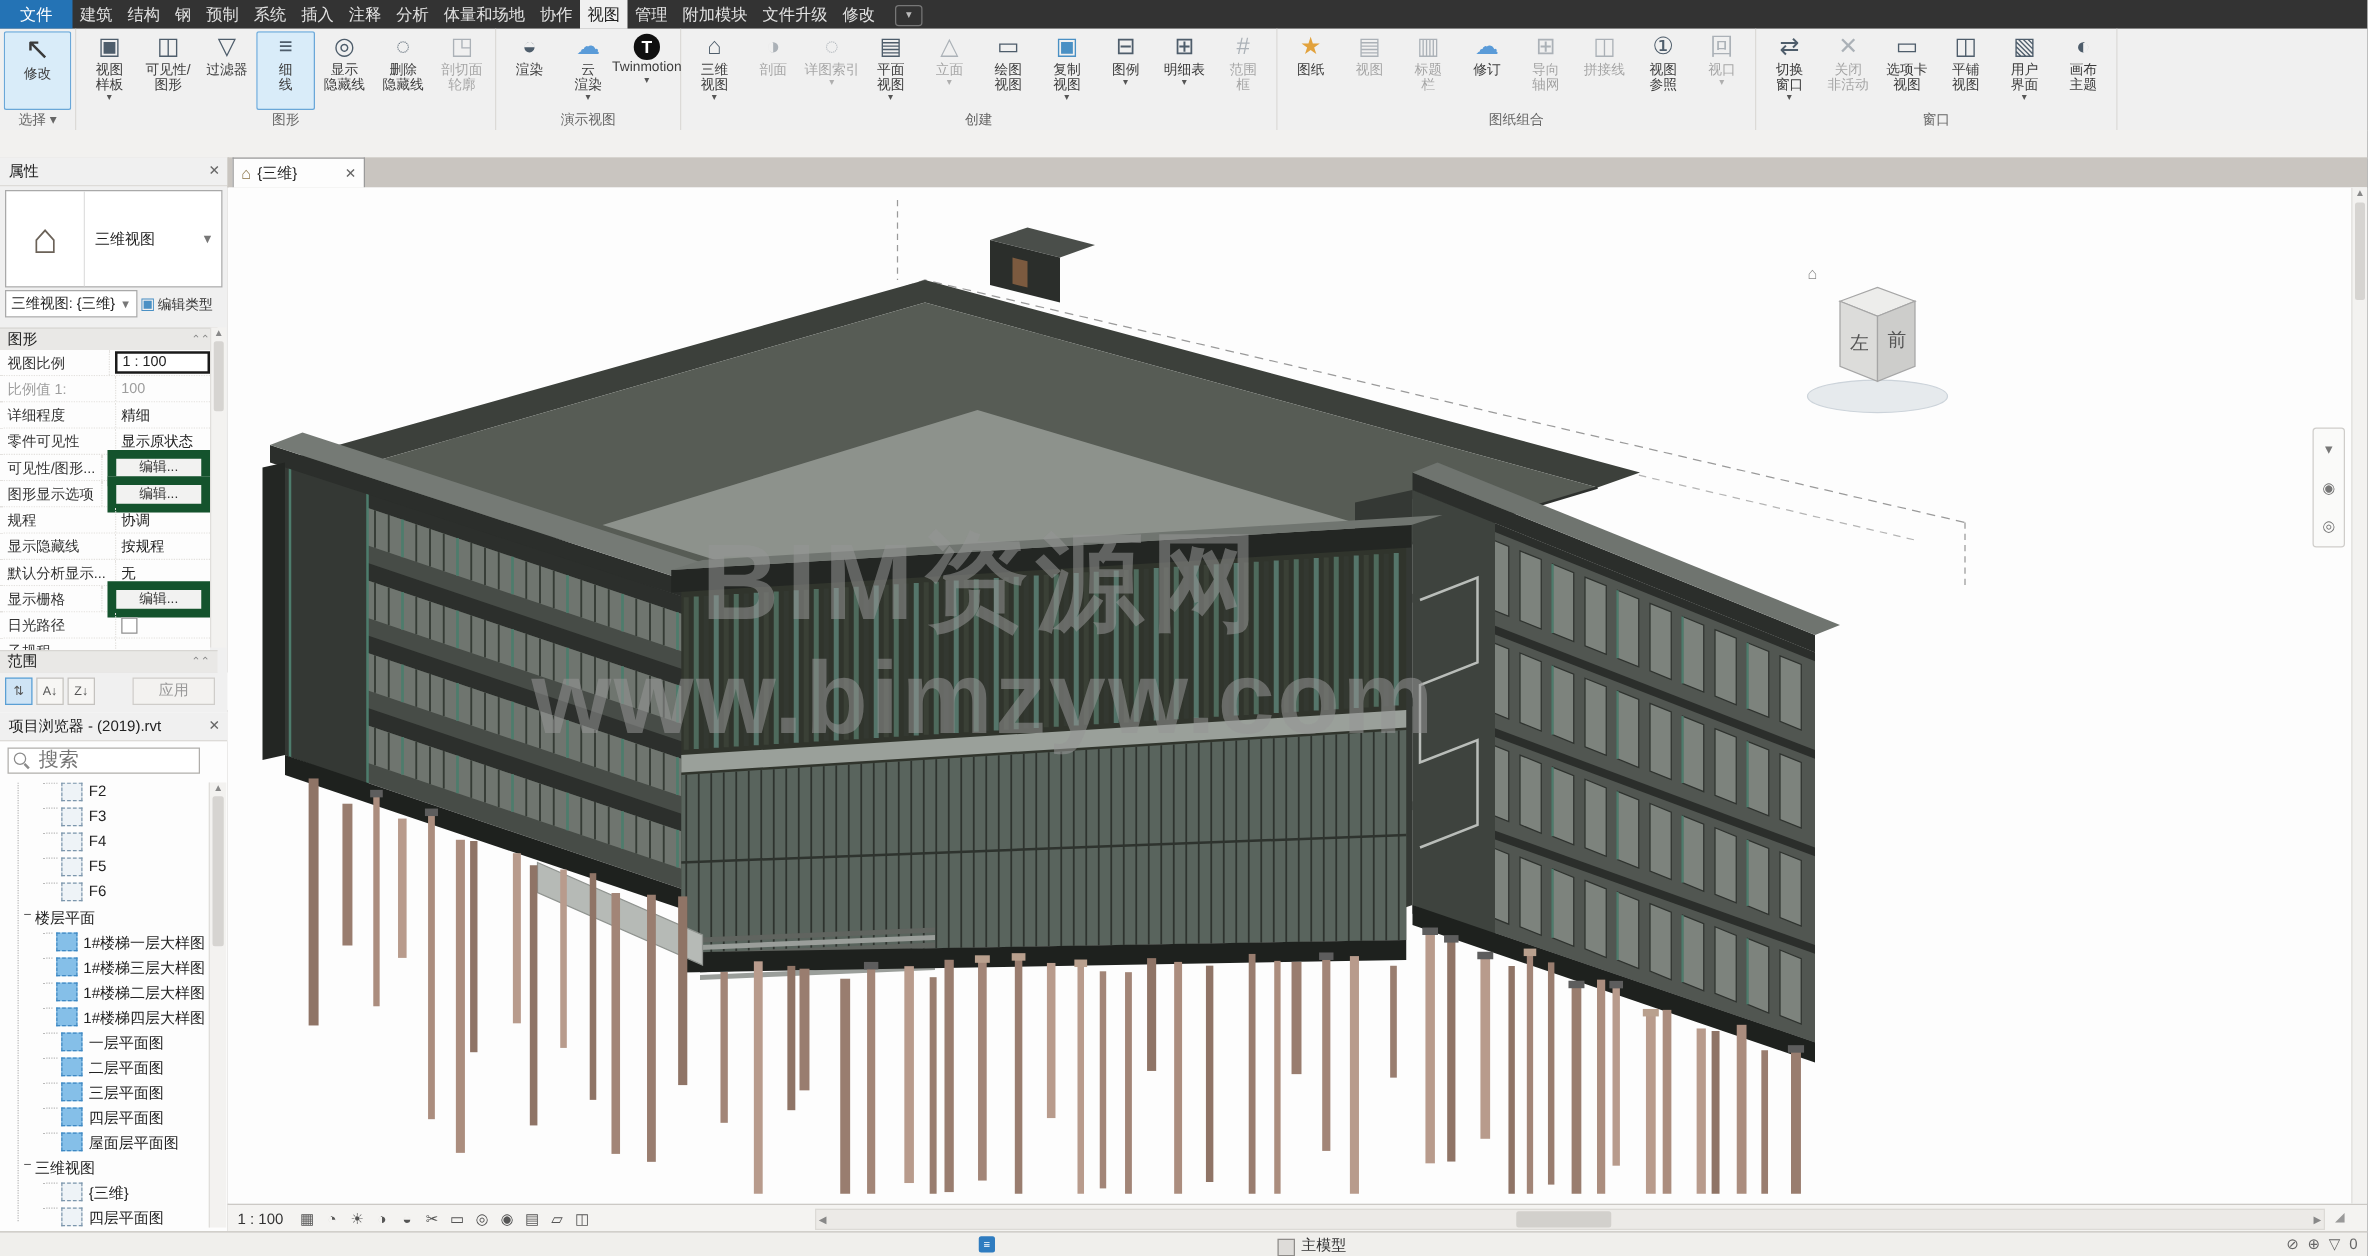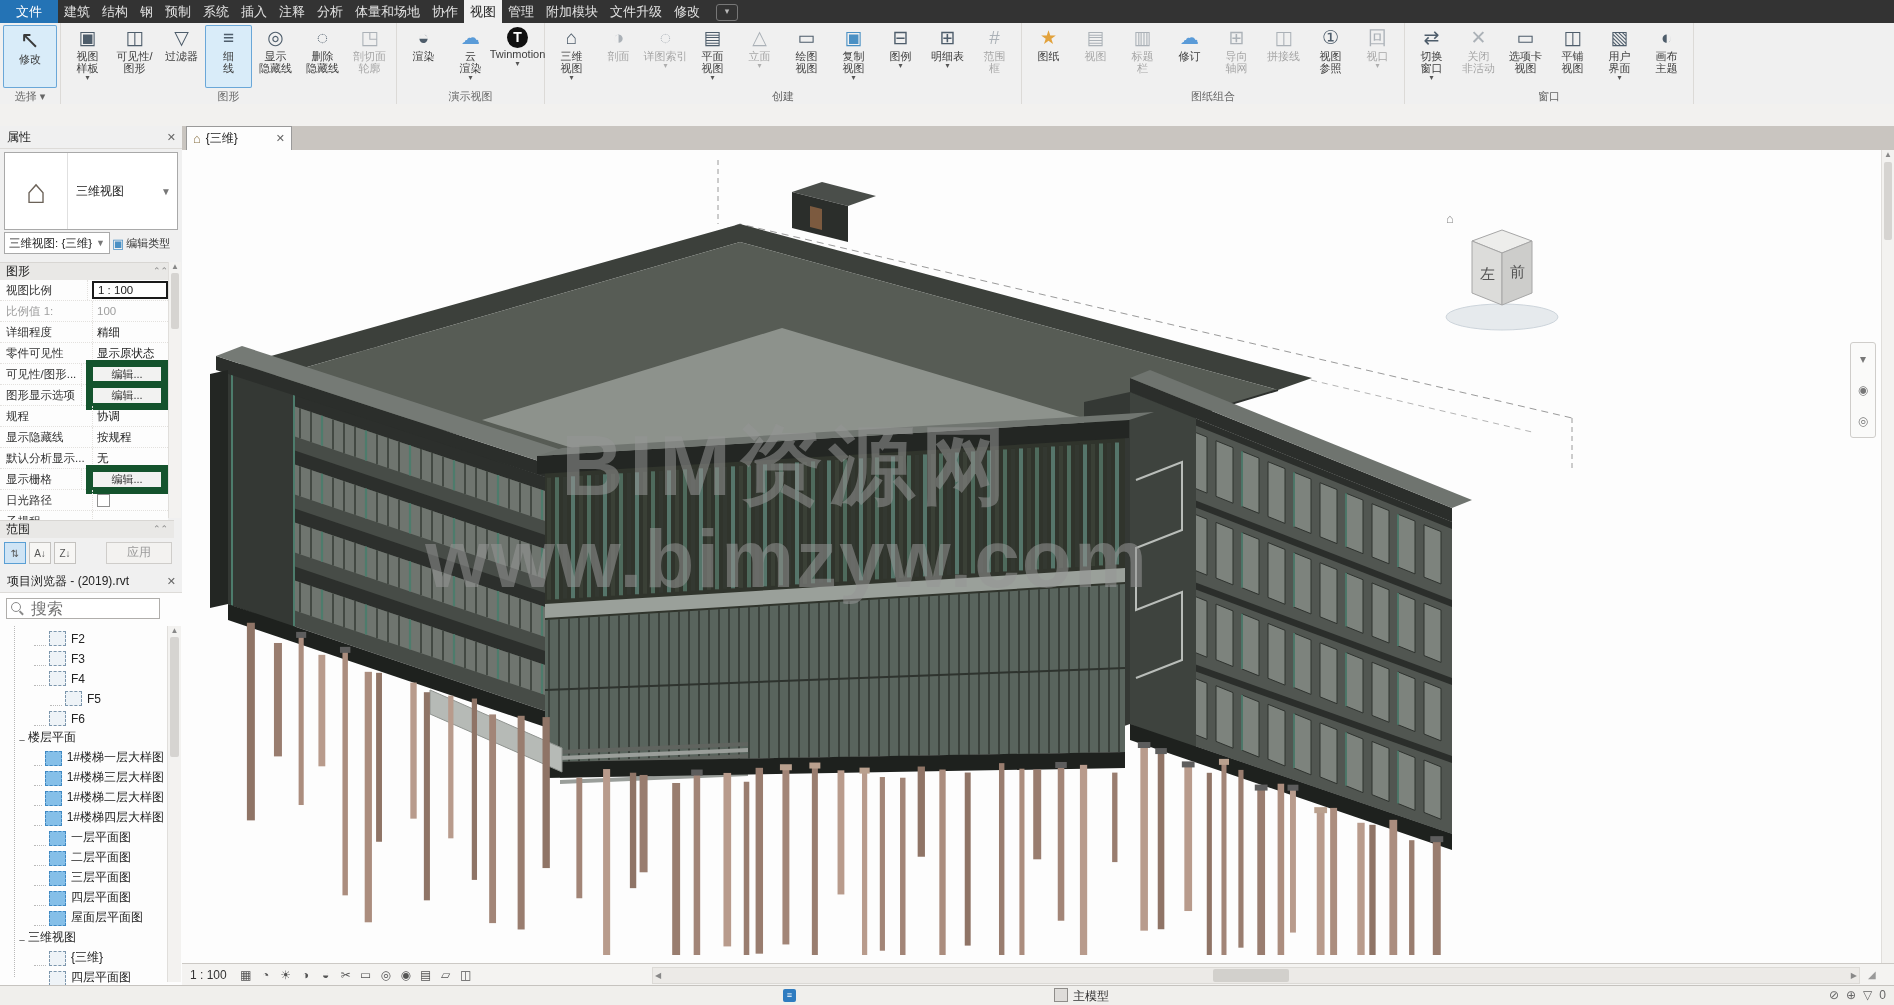--- a/index.html
+++ b/index.html
@@ -73,21 +73,21 @@
   
   #browser{top:570px;height:415px;background:#fdfdfd;}
   #searchwrap{position:absolute;left:6px;top:28px;width:154px;height:21px;}
   #searchwrap input{width:100%;height:100%;border:1px solid #b0aeab;box-sizing:border-box;padding-left:24px;font-size:16px;
                     font-family:inherit;color:#333;background:#fff;}
   .mag{position:absolute;left:5px;top:4px;width:13px;height:13px;}
   .mag::before{content:"";position:absolute;width:8px;height:8px;border:1.5px solid #8a8a8a;border-radius:50%;left:0;top:0;}
   .mag::after{content:"";position:absolute;width:5px;height:1.5px;background:#8a8a8a;transform:rotate(45deg);left:8px;top:10px;}
   #tree{position:absolute;left:0;top:56px;width:164px;bottom:0;overflow:hidden;}
   #tree::before{content:"";position:absolute;left:14px;top:0;bottom:8px;border-left:1px dotted #b9b9b9;}
-  .trow{height:20px;display:flex;align-items:flex-end;position:relative;}
+  .trow{height:20px;display:flex;align-items:flex-start;position:relative;}
   .tdash{width:12px;border-top:1px dotted #b9b9b9;margin-right:3px;}
   .texp{width:12px;font-size:11px;color:#555;text-align:center;}
   .ti{width:15px;height:13px;margin-right:5px;border:1px dashed #7c96ac;background:#eef3f7;flex:none;}
   .ti.plan{background:#85bfe8;border-color:#3f88c2;}
   .tlabel{font-size:12px;color:#222;white-space:nowrap;}
   .bscroll{position:absolute;right:1px;top:56px;bottom:3px;width:13px;background:#f3f2f0;border-left:1px solid #e0dedb;
            color:#888;font-size:8px;text-align:center;}
   .bscroll .thumb{margin:2px 2px;height:120px;background:#d6d4d1;border-radius:2px;}
   
   #tabstrip{position:absolute;left:182px;top:126px;width:1712px;height:24px;background:#c9c5c0;display:flex;align-items:flex-end;}
@@ -117,21 +117,21 @@
            display:flex;align-items:center;color:#888;font-size:8px;}
   #hscroll .thumb{position:absolute;left:560px;width:76px;top:1px;bottom:1px;background:#d2d0cc;border-radius:2px;}
   #hscroll .la{position:absolute;left:2px;} #hscroll .ra{position:absolute;right:2px;}
   #vccorner{position:absolute;right:8px;top:5px;width:18px;height:12px;color:#999;font-size:10px;}
   
   #statusbar{position:absolute;left:0;top:985px;width:100%;height:20px;background:#f0efec;border-top:1px solid #c6c3bf;
              font-size:12px;color:#333;}
   #hint{position:absolute;left:8px;top:2px;white-space:nowrap;}
   #wsicon{position:absolute;left:783px;top:3px;width:13px;height:13px;background:#2f7cc0;border-radius:2px;color:#fff;
           font-size:9px;text-align:center;line-height:13px;}
-  #designopt{position:absolute;left:1022px;top:2px;display:flex;align-items:flex-start;margin-left:32px;}
+  #designopt{position:absolute;left:1022px;top:2px;display:flex;align-items:flex-end;}
   #designopt .doi{width:12px;height:12px;border:1px solid #8f8d8a;background:#dedcd9;margin-right:5px;}
   #stright{position:absolute;right:8px;top:2px;display:flex;align-items:center;gap:7px;color:#666;}
   #stright .g{font-size:12px;}
   [data-interactable]{cursor:default;}
 </style>
 </head>
 <body>
 
 <div id="app" data-interactable="false">
 
@@ -495,21 +495,21 @@
         <div class="trow" data-interactable="true" style="padding-left: 34px;">
           <span class="tdash"></span>
           <span class="ti" data-interactable="false"></span>
           <span class="tlabel" data-interactable="false">F3</span>
         </div>
         <div class="trow" data-interactable="true" style="padding-left: 34px;">
           <span class="tdash"></span>
           <span class="ti" data-interactable="false"></span>
           <span class="tlabel" data-interactable="false">F4</span>
         </div>
-        <div class="trow" data-interactable="true" style="padding-left: 50px;">
+        <div class="trow" data-interactable="true" style="padding-left: 34px;">
           <span class="tdash"></span>
           <span class="ti" data-interactable="false"></span>
           <span class="tlabel" data-interactable="false">F5</span>
         </div>
         <div class="trow" data-interactable="true" style="padding-left: 34px;">
           <span class="tdash"></span>
           <span class="ti" data-interactable="false"></span>
           <span class="tlabel" data-interactable="false">F6</span>
         </div>
         <div class="trow" data-interactable="true" style="padding-left: 16px;">

